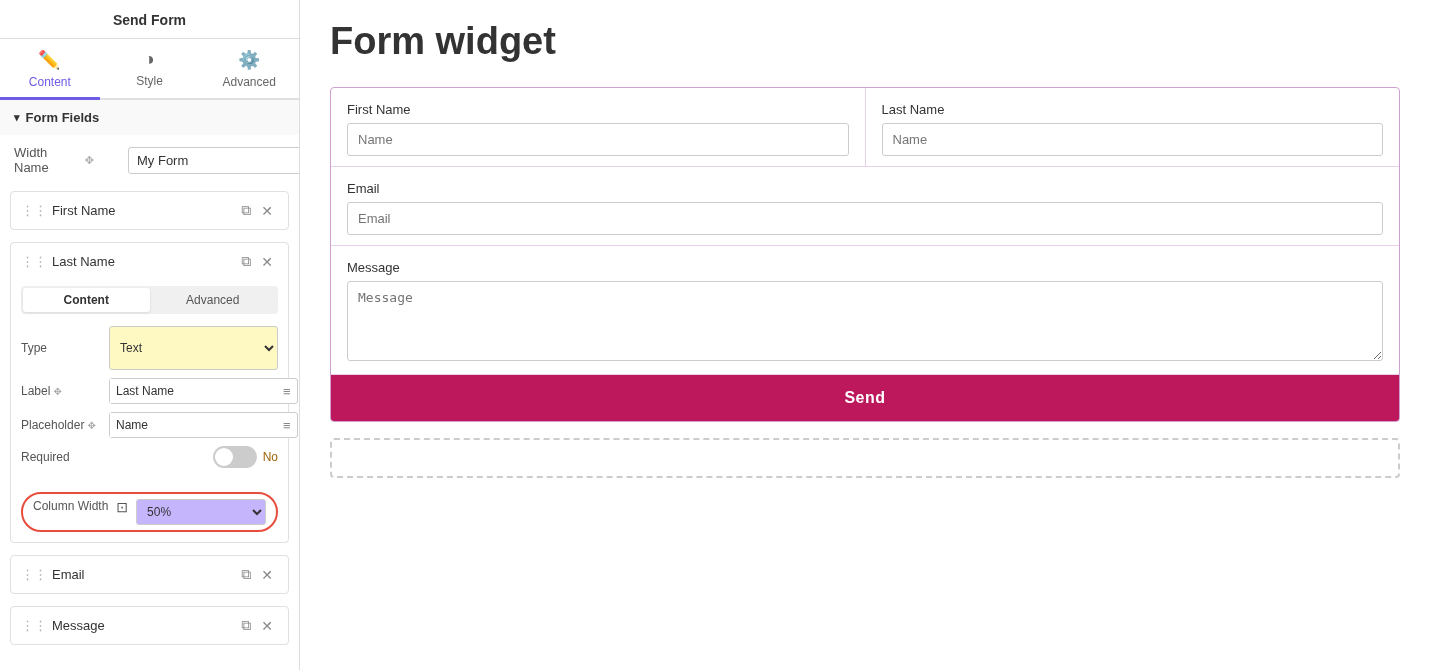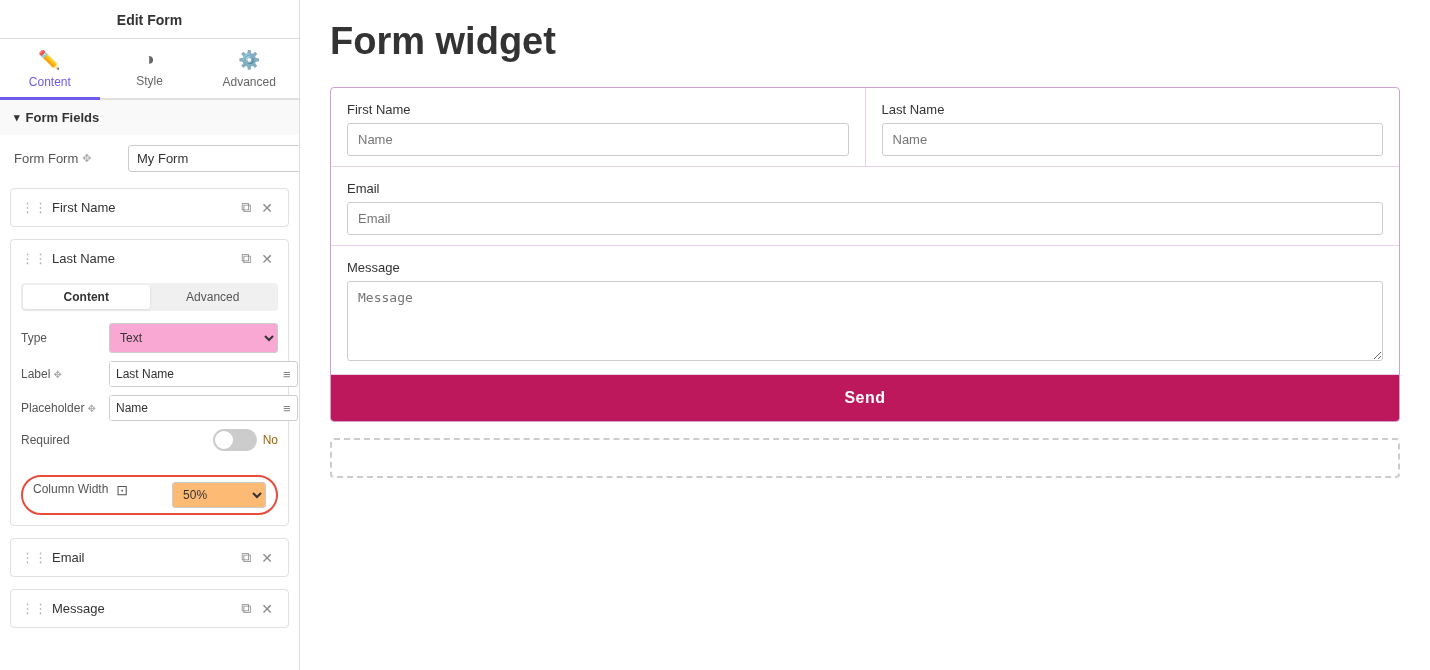--- a/index.html
+++ b/index.html
@@ -170,23 +170,23 @@
     }
 
     .prop-value {
       flex: 1;
     }
 
     .prop-select {
       width: 100%;
       border: 1px solid #ccc;
       border-radius: 3px;
-      padding: 6px 6px;
-      font-size: 12px;
-      background: #f9a8d4;
+      padding: 13px 6px;
+      font-size: 12px;
+      background: #fef9c3;
       color: #333;
     }
 
     .prop-input-with-icon {
       display: flex;
       align-items: center;
       border: 1px solid #ccc;
       border-radius: 3px;
       background: #fff;
       flex: 1;
@@ -269,23 +269,22 @@
       font-size: 14px;
       color: #555;
     }
 
     .col-width-select {
       flex: 1;
       border: 1px solid #ccc;
       border-radius: 3px;
       padding: 4px 6px;
       font-size: 12px;
-      background: #fdba74;
-      color: #333;
-      margin-left: 36px;
+      background: #c4b5fd;
+      color: #333;
     }
 
     
     .right-panel {
       flex: 1;
       padding: 20px 30px;
       overflow-y: auto;
       background: #fff;
     }
 
@@ -375,21 +374,21 @@
       color: #aaa;
       margin-right: 5px;
       cursor: grab;
     }
   </style>
 </head>
 <body>
 
 <div class="left-panel">
 
-  <div class="panel-title">Edit Form</div>
+  <div class="panel-title">Send Form</div>
 
   <div class="tab-bar">
     <div class="tab-item active">
       <span class="tab-icon">✏️</span>
       <span>Content</span>
     </div>
     <div class="tab-item">
       <span class="tab-icon">◑</span>
       <span>Style</span>
     </div>
@@ -399,21 +398,21 @@
     </div>
   </div>
 
   <div class="section-header">
     <span class="arrow">▾</span>
     <span>Form Fields</span>
   </div>
 
   <div class="form-name-row">
     <label class="form-name-label">
-      <span>Form Form</span>
+      <span>Width Name</span>
       <span style="color:#aaa;font-size:11px;">✥</span>
     </label>
     <input class="form-name-input" type="text" value="My Form" style="">
   </div>
 
   <div class="field-item">
     <div class="field-item-header">
       <span class="drag-icon">⋮⋮</span>
       <span class="field-item-name">First Name</span>
       <button class="field-action-btn">⧉</button>

